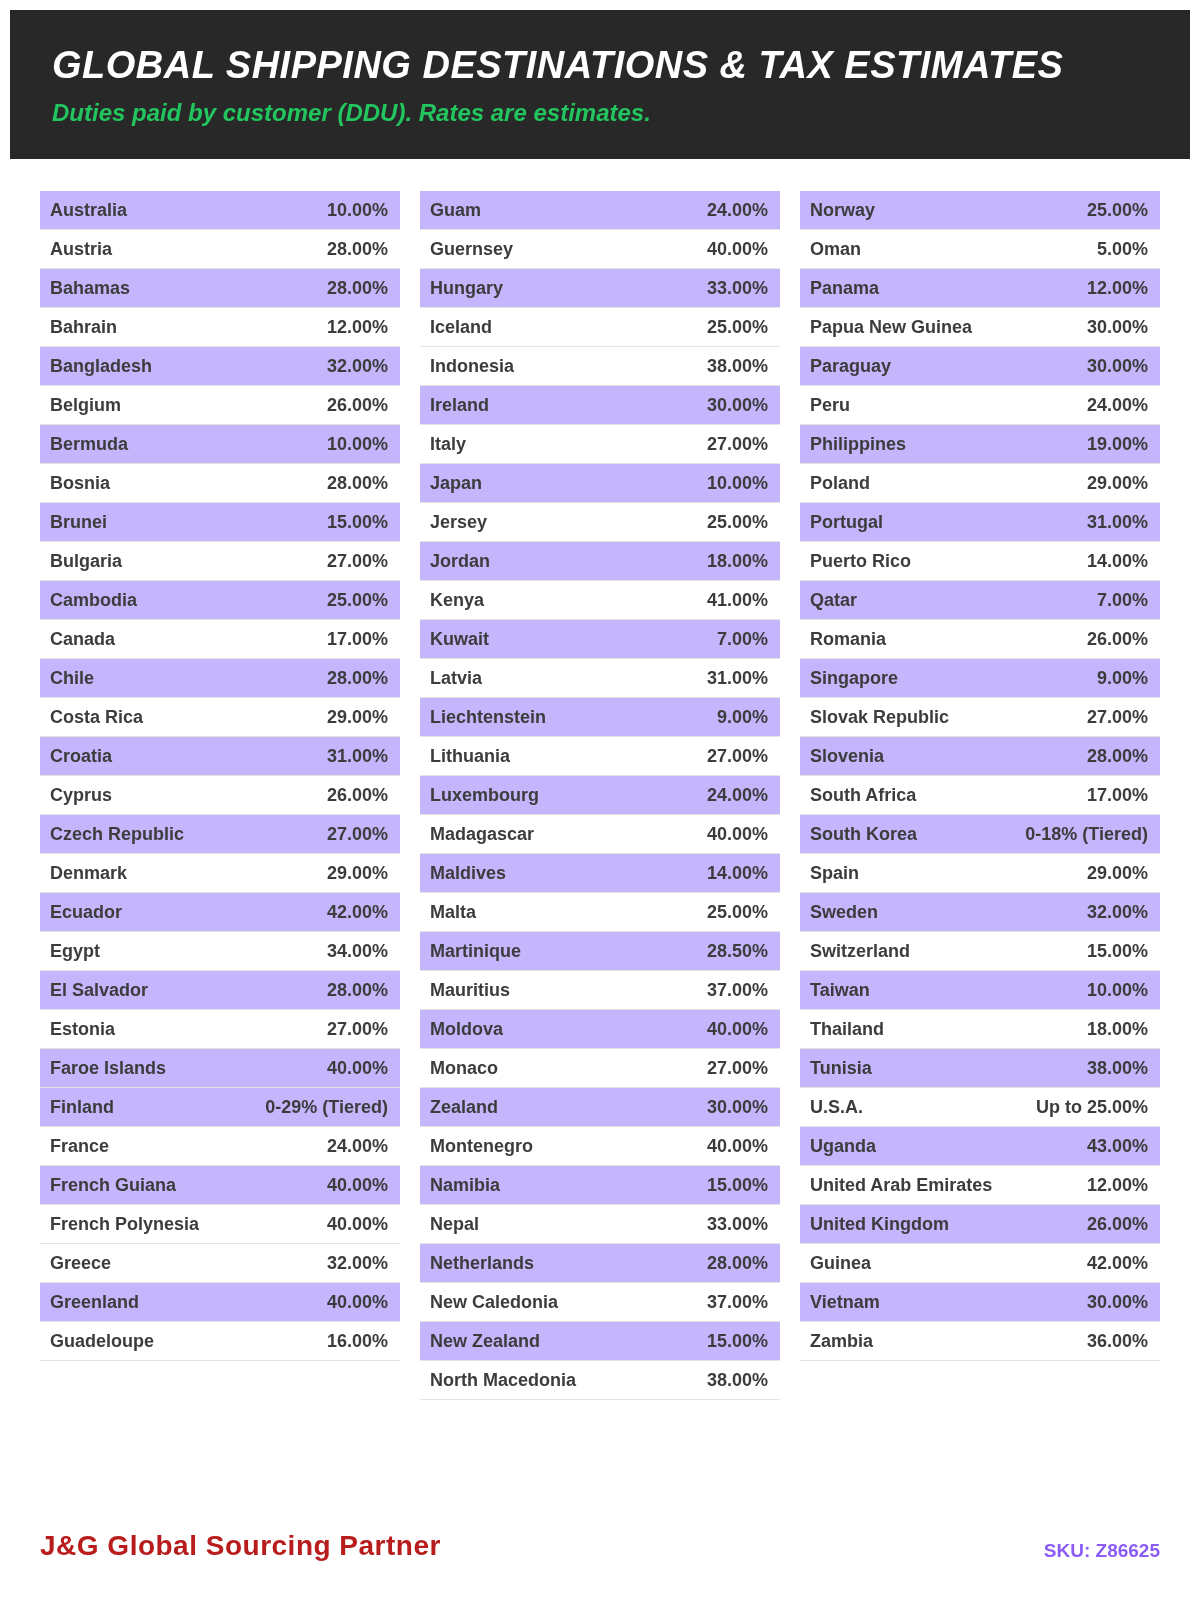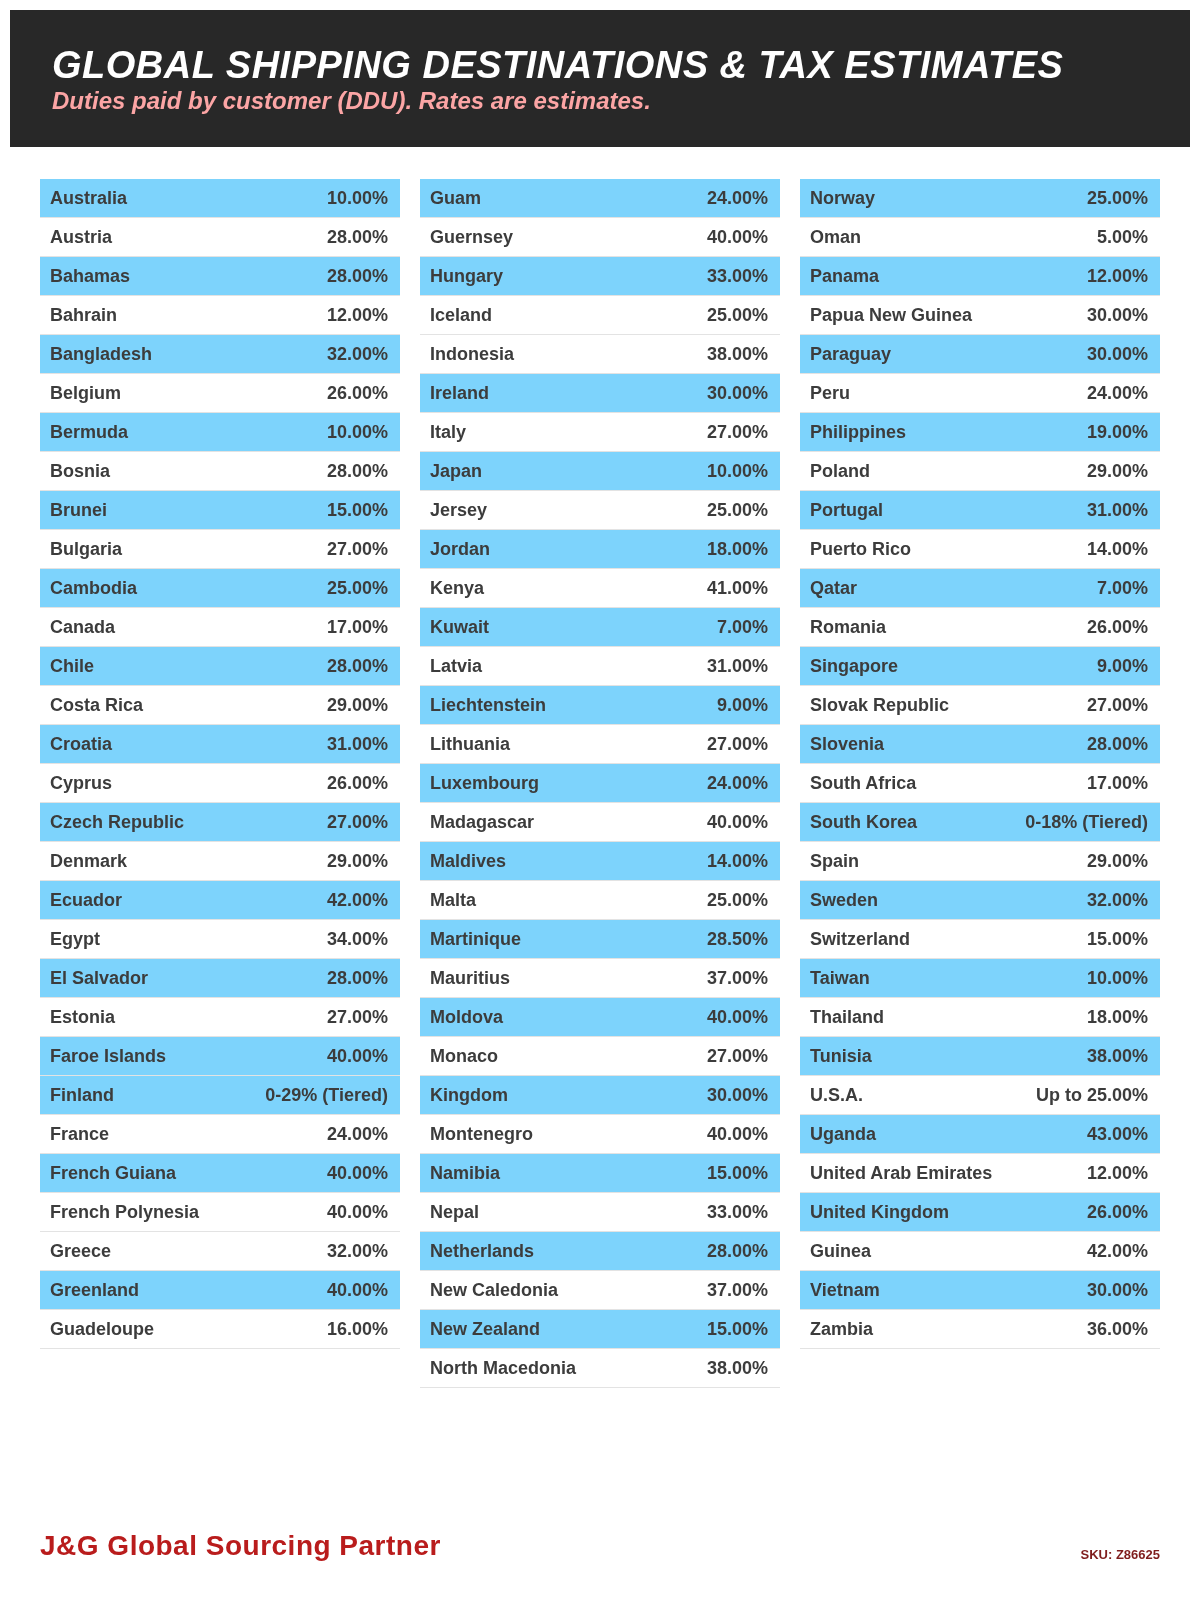--- a/index.html
+++ b/index.html
@@ -20,23 +20,24 @@
     padding: 34px 42px 32px 42px;
     font-style: italic;
   }
   .header h1 {
     font-size: 38px;
     font-weight: 800;
     letter-spacing: 0.5px;
     white-space: nowrap;
   }
   .header p {
+    margin-top: 12px;
     font-size: 24px;
     font-weight: 700;
-    color: #fca5a5;
+    color: #22c55e;
   }
   .table-area {
     display: flex;
     gap: 20px;
     padding: 32px 40px 0 40px;
   }
   .col {
     flex: 1;
     display: flex;
     flex-direction: column;
@@ -44,21 +45,21 @@
   .row {
     height: 39px;
     display: flex;
     justify-content: space-between;
     align-items: center;
     padding: 0 12px 0 10px;
     border-bottom: 1px solid #e3e3e3;
     background: #ffffff;
   }
   .row.alt {
-    background: #7dd3fc;
+    background: #c4b5fd;
   }
   .country, .rate {
     font-size: 18px;
     font-weight: 700;
     color: #3c3c3c;
     white-space: nowrap;
   }
   .rate { text-align: right; margin-left: 8px; }
   .footer {
     margin-top: auto;
@@ -67,23 +68,23 @@
     justify-content: space-between;
     align-items: flex-end;
   }
   .brand {
     font-size: 28px;
     font-weight: 800;
     color: #b91c1c;
     letter-spacing: 0.5px;
   }
   .sku {
-    font-size: 13px;
+    font-size: 19px;
     font-weight: 700;
-    color: #7f1d1d;
+    color: #8b5cf6;
   }
 </style>
 </head>
 <body>
 
 <header class="header">
   <h1>GLOBAL SHIPPING DESTINATIONS &amp; TAX ESTIMATES</h1>
   <p>Duties paid by customer (DDU). Rates are estimates.</p>
 </header>
 
@@ -297,21 +298,21 @@
       </div>
       <div class="row alt">
         <span class="country">Moldova</span>
         <span class="rate">40.00%</span>
       </div>
       <div class="row">
         <span class="country">Monaco</span>
         <span class="rate">27.00%</span>
       </div>
       <div class="row alt">
-        <span class="country">Kingdom</span>
+        <span class="country">Zealand</span>
         <span class="rate">30.00%</span>
       </div>
       <div class="row">
         <span class="country">Montenegro</span>
         <span class="rate">40.00%</span>
       </div>
       <div class="row alt">
         <span class="country">Namibia</span>
         <span class="rate">15.00%</span>
       </div>

